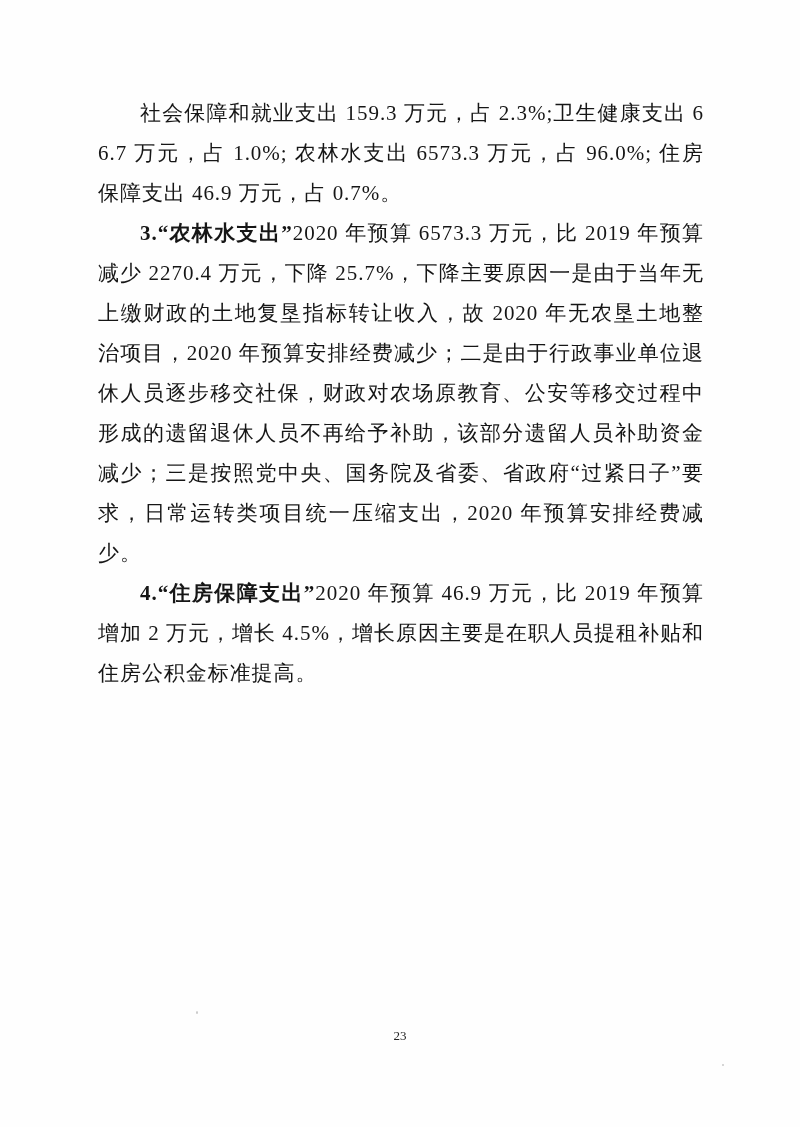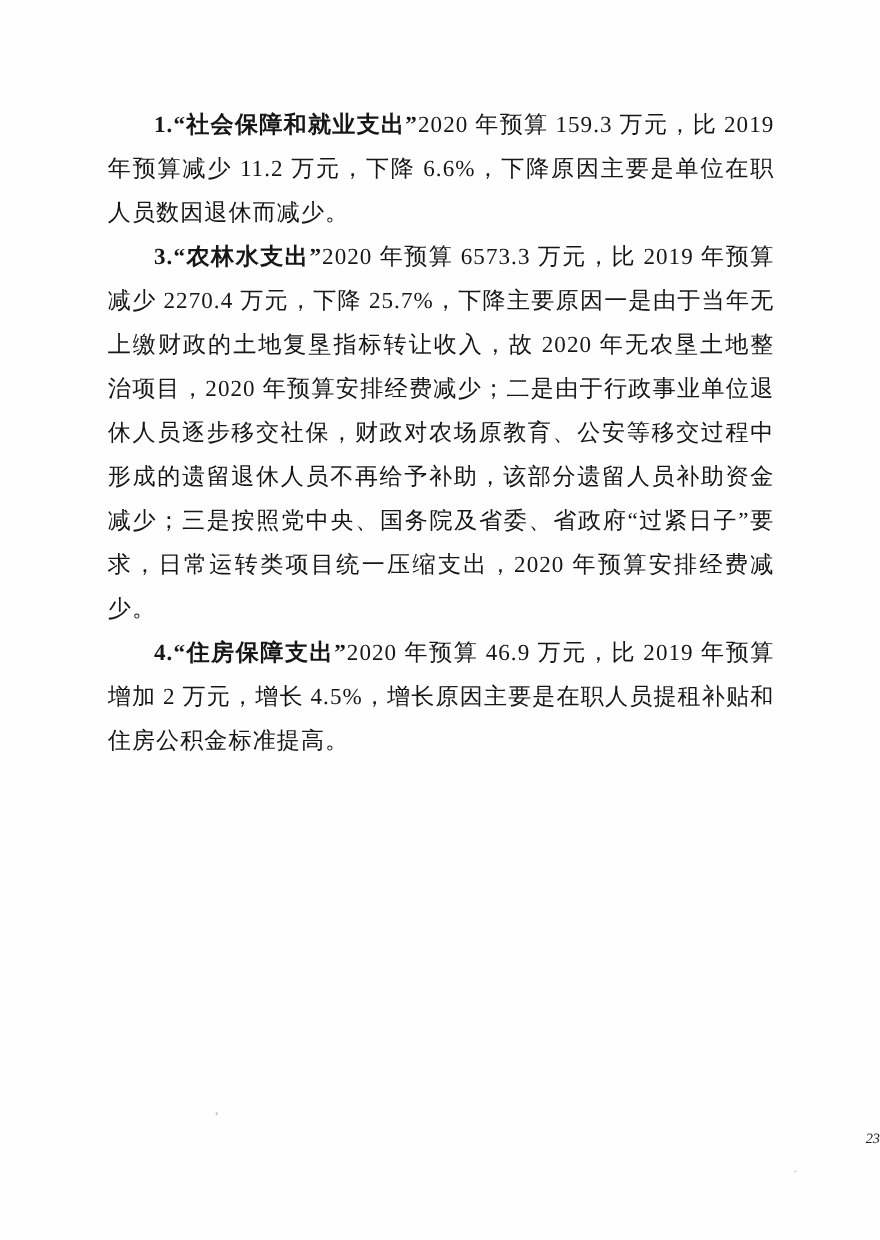--- a/index.html
+++ b/index.html
@@ -37,22 +37,21 @@
     font-weight: 700;
   }
   .heading {
     font-weight: 700;
   }
   .footer {
     position: absolute;
     left: 0;
     top: 1026px;
     width: 100%;
-    text-align: right;
-    font-style: italic;
+    text-align: center;
   }
   .page-number {
     font-size: 13px;
     line-height: 18px;
     color: #222;
     font-family: "Liberation Serif", "DejaVu Serif", serif;
   }
   .speck {
     position: absolute;
     background: #c9c9c9;
@@ -61,23 +60,23 @@
   .speck-1 { left: 196px; top: 1011px; width: 2px; height: 3px; }
   .speck-2 { left: 722px; top: 1064px; width: 2px; height: 2px; }
 </style>
 </head>
 <body>
 
 <div class="page">
 
   <div class="content">
 
+    <p class="para"><span>社会保障和就业支出 159.3 万元，占 2.3%;卫生健康支出 66.7 万元，占 1.0%; 农林水支出 6573.3 万元，占 96.0%; 住房保障支出 46.9 万元，占 0.7%。</span></p>
 
 
-    <p class="para"><span class="lead">1.“社会保障和就业支出”</span><span>2020 年预算 159.3 万元，比 2019 年预算减少 11.2 万元，下降 6.6%，下降原因主要是单位在职人员数因退休而减少。</span></p>
 
 
     <p class="para"><span class="lead">3.“农林水支出”</span><span>2020 年预算 6573.3 万元，比 2019 年预算减少 2270.4 万元，下降 25.7%，下降主要原因一是由于当年无上缴财政的土地复垦指标转让收入，故 2020 年无农垦土地整治项目，2020 年预算安排经费减少；二是由于行政事业单位退休人员逐步移交社保，财政对农场原教育、公安等移交过程中形成的遗留退休人员不再给予补助，该部分遗留人员补助资金减少；三是按照党中央、国务院及省委、省政府“过紧日子”要求，日常运转类项目统一压缩支出，2020 年预算安排经费减少。</span></p>
 
     <p class="para"><span class="lead">4.“住房保障支出”</span><span>2020 年预算 46.9 万元，比 2019 年预算增加 2 万元，增长 4.5%，增长原因主要是在职人员提租补贴和住房公积金标准提高。</span></p>
 
   </div>
 
   <div class="footer">
     <span class="page-number">23</span>

